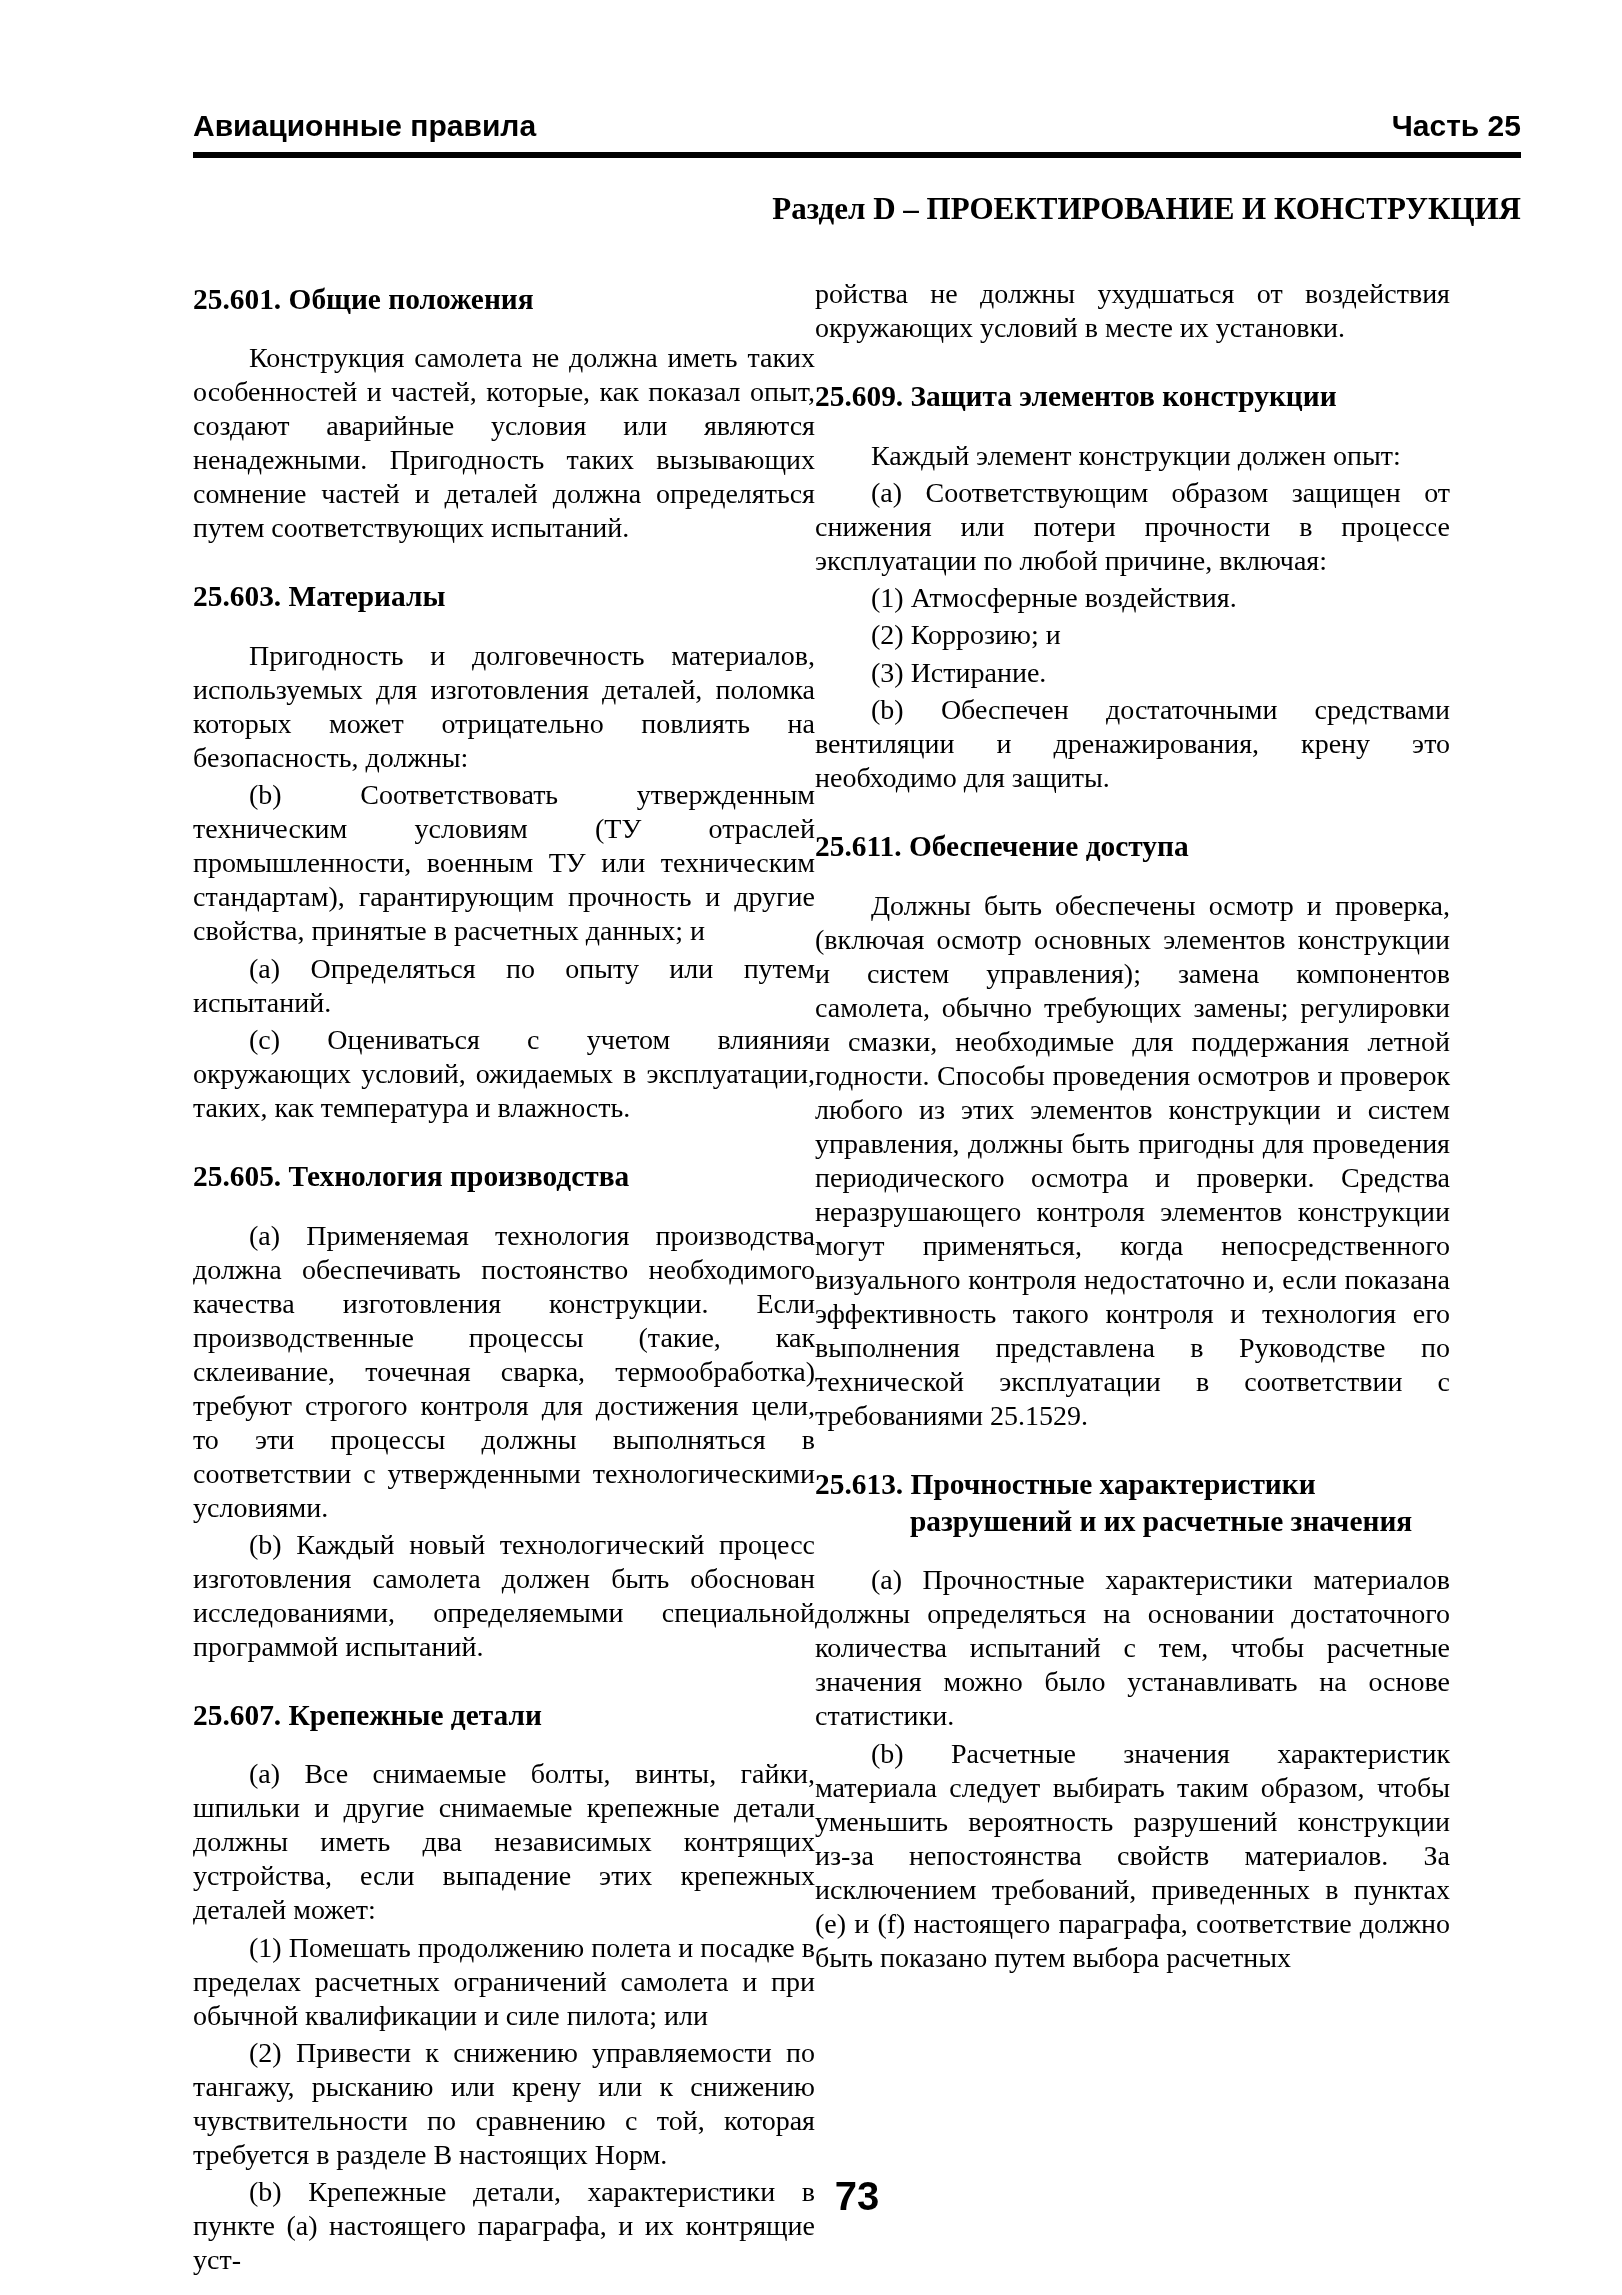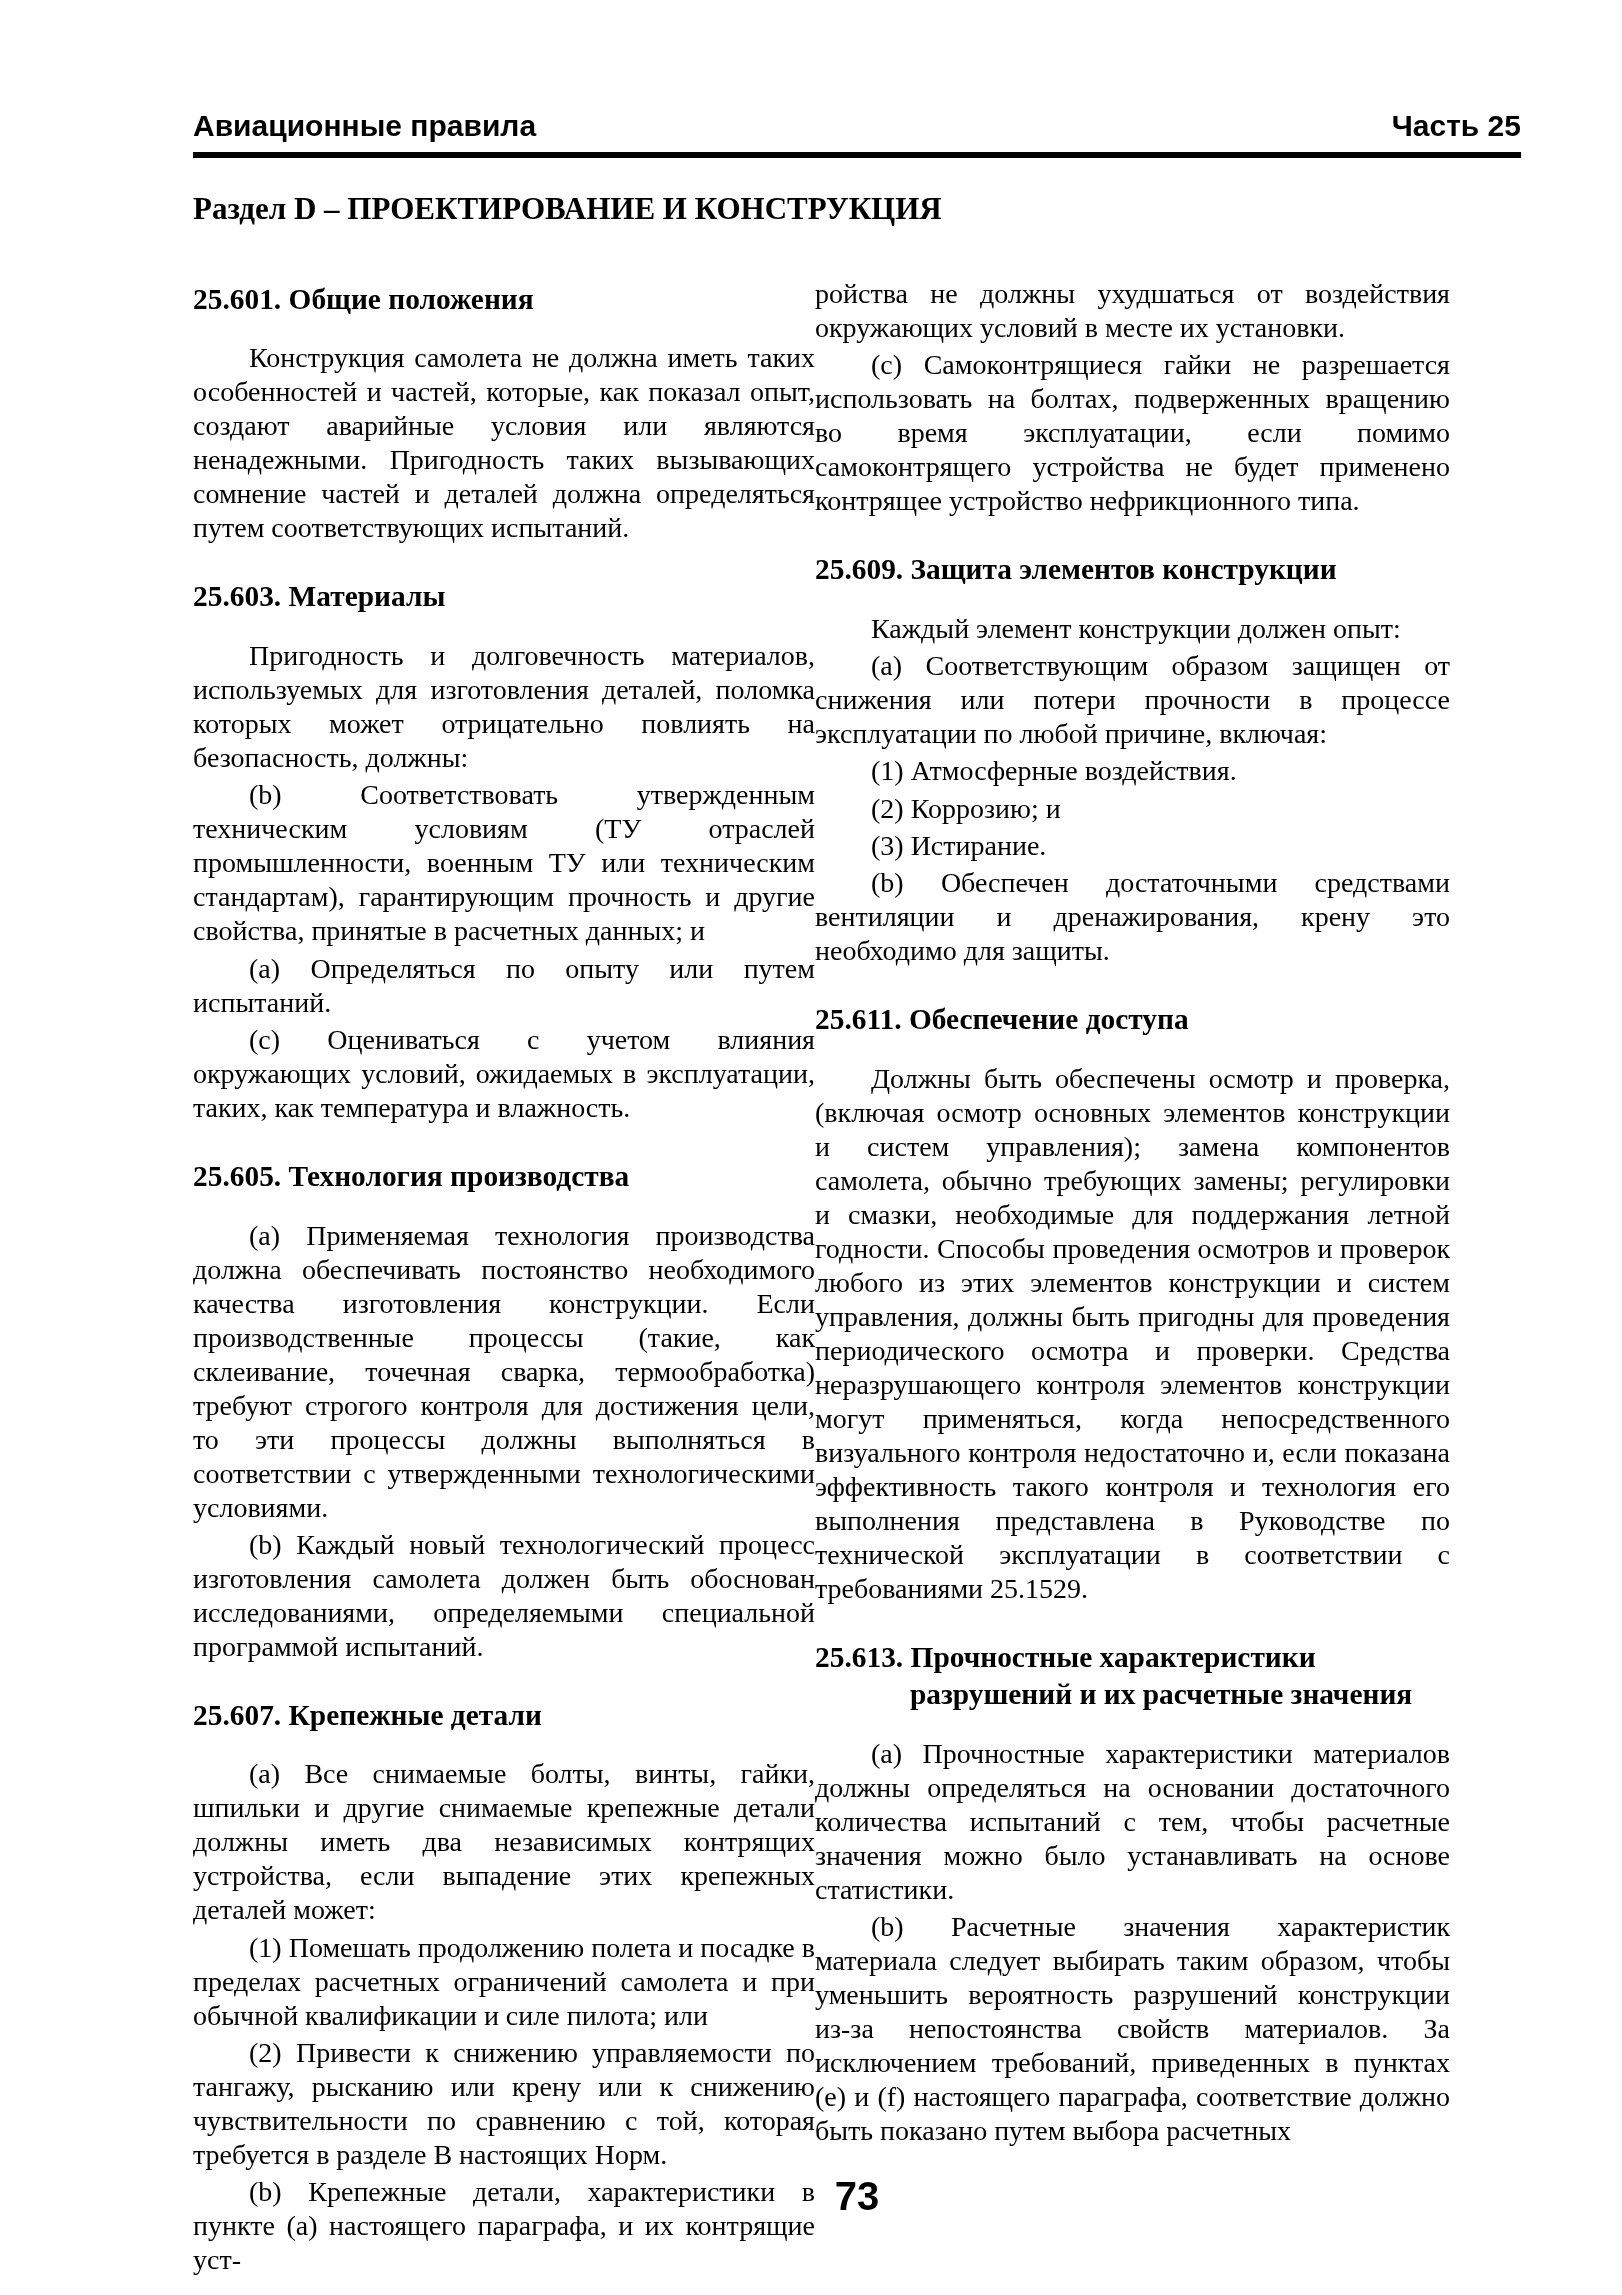--- a/index.html
+++ b/index.html
@@ -35,21 +35,21 @@
     width: 1328px;
     top: 152px;
     height: 5.9px;
     background: #000000;
   }
   .doc-title {
     position: absolute;
     left: 193px;
     width: 1328px;
     top: 191px;
-    text-align: left;
+    text-align: right;
     font-family: "Liberation Serif", serif;
     font-weight: bold;
     font-size: 31px;
     line-height: 1.15;
   }
   .columns {
     position: absolute;
     left: 193px;
     top: 277px;
     width: 1328px;
@@ -116,21 +116,20 @@
         <p class="para">(a) Применяемая технология производства должна обеспечивать постоянство необходимого качества изготовления конструкции. Если производственные процессы (такие, как склеивание, точечная сварка, термообработка) требуют строгого контроля для достижения цели, то эти процессы должны выполняться в соответствии с утвержденными технологическими условиями.</p>
         <p class="para">(b) Каждый новый технологический процесс изготовления самолета должен быть обоснован исследованиями, определяемыми специальной программой испытаний.</p>
         <h3 class="sec-heading">25.607. Крепежные детали</h3>
         <p class="para">(a) Все снимаемые болты, винты, гайки, шпильки и другие снимаемые крепежные детали должны иметь два независимых контрящих устройства, если выпадение этих крепежных деталей может:</p>
         <p class="para">(1) Помешать продолжению полета и посадке в пределах расчетных ограничений самолета и при обычной квалификации и силе пилота; или</p>
         <p class="para">(2) Привести к снижению управляемости по тангажу, рысканию или крену или к снижению чувствительности по сравнению с той, которая требуется в разделе В настоящих Норм.</p>
         <p class="para">(b) Крепежные детали, характеристики в пункте (a) настоящего параграфа, и их контрящие уст-</p>
       </div>
     <div class="col col-right" id="col-right">
         <p class="para noindent">ройства не должны ухудшаться от воздействия окружающих условий в месте их установки.</p>
-        <p class="para">(c) Самоконтрящиеся гайки не разрешается использовать на болтах, подверженных вращению во время эксплуатации, если помимо самоконтрящего устройства не будет применено контрящее устройство нефрикционного типа.</p>
         <h3 class="sec-heading">25.609. Защита элементов конструкции</h3>
         <p class="para">Каждый элемент конструкции должен опыт:</p>
         <p class="para">(a) Соответствующим образом защищен от снижения или потери прочности в процессе эксплуатации по любой причине, включая:</p>
         <p class="para">(1) Атмосферные воздействия.</p>
         <p class="para">(2) Коррозию; и</p>
         <p class="para">(3) Истирание.</p>
         <p class="para">(b) Обеспечен достаточными средствами вентиляции и дренажирования, крену это необходимо для защиты.</p>
         <h3 class="sec-heading">25.611. Обеспечение доступа</h3>
         <p class="para">Должны быть обеспечены осмотр и проверка, (включая осмотр основных элементов конструкции и систем управления); замена компонентов самолета, обычно требующих замены; регулировки и смазки, необходимые для поддержания летной годности. Способы проведения осмотров и проверок любого из этих элементов конструкции и систем управления, должны быть пригодны для проведения периодического осмотра и проверки. Средства неразрушающего контроля элементов конструкции могут применяться, когда непосредственного визуального контроля недостаточно и, если показана эффективность такого контроля и технология его выполнения представлена в Руководстве по технической эксплуатации в соответствии с требованиями 25.1529.</p>
         <h3 class="sec-heading"><span>25.613. Прочностные характеристики</span><span class="heading-line2">разрушений и их расчетные значения</span></h3>

